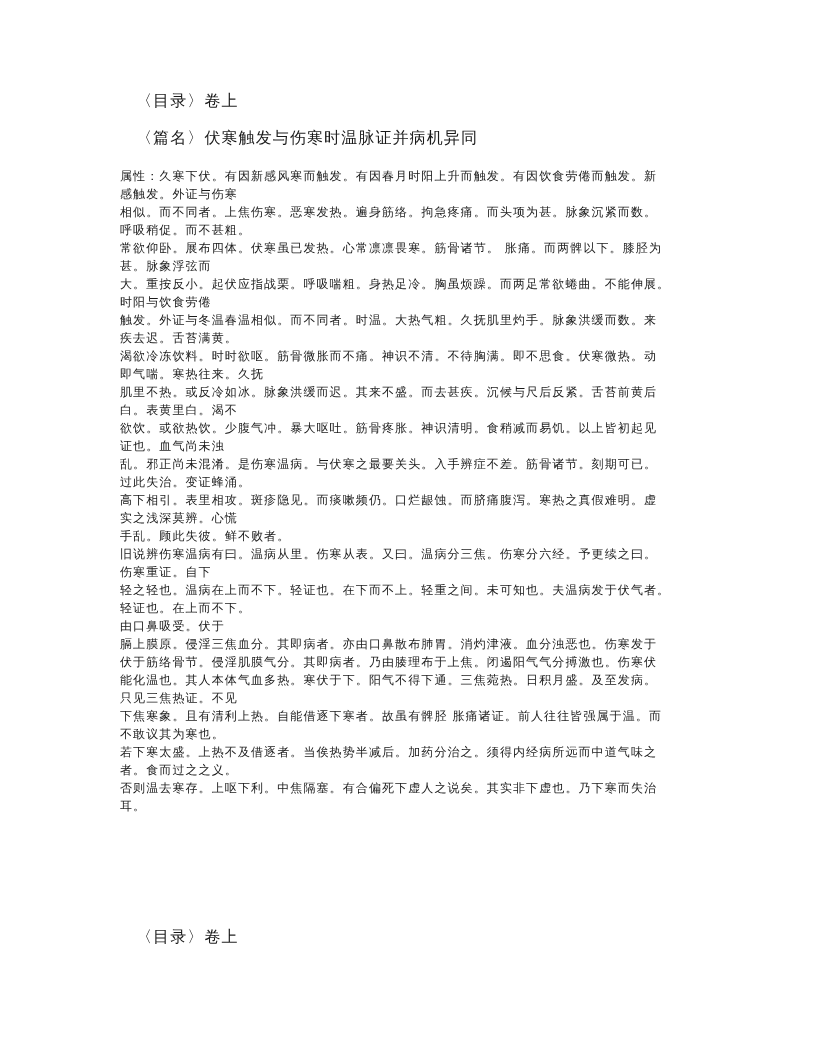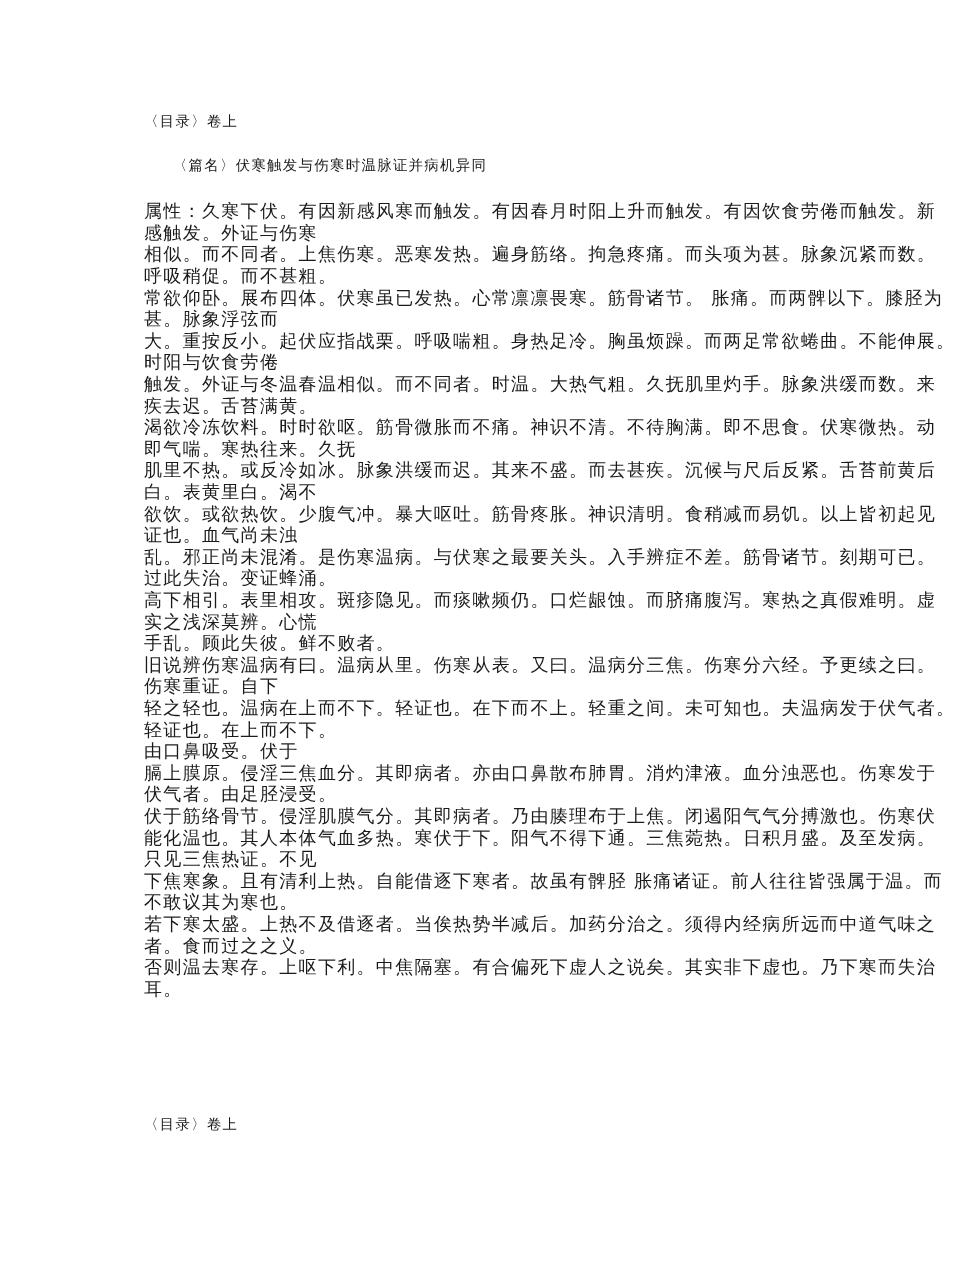--- a/index.html
+++ b/index.html
@@ -9,36 +9,36 @@
     }
     body {
       width: 816px;
       height: 1056px;
       position: relative;
       overflow: hidden;
       font-family: "DejaVu Sans", "Liberation Sans", sans-serif;
       color: #1a1a1a;
     }
     .line {
-      font-size: 15px;
+      font-size: 12px;
       line-height: 18px;
       height: 18px;
       white-space: nowrap;
       letter-spacing: 1.1px;
     }
     .heading {
       position: absolute;
-      left: 120px;
-      font-size: 12px;
+      left: 136px;
+      font-size: 16px;
       line-height: 18px;
       white-space: nowrap;
       letter-spacing: 1.1px;
     }
     #toc-top { top: 92px; }
-    #chapter-title { top: 129px; margin-left: 24px; }
+    #chapter-title { top: 129px; }
     #body-block {
       position: absolute;
       left: 120px;
       top: 167px;
       width: 590px;
     }
     #toc-bottom { top: 928px; }
   </style>
 </head>
 <body>
@@ -67,21 +67,20 @@
   <div class="line">过此失治。变证蜂涌。</div>
   <div class="line">高下相引。表里相攻。斑疹隐见。而痰嗽频仍。口烂龈蚀。而脐痛腹泻。寒热之真假难明。虚</div>
   <div class="line">实之浅深莫辨。心慌</div>
   <div class="line">手乱。顾此失彼。鲜不败者。</div>
   <div class="line">旧说辨伤寒温病有曰。温病从里。伤寒从表。又曰。温病分三焦。伤寒分六经。予更续之曰。</div>
   <div class="line">伤寒重证。自下</div>
   <div class="line">轻之轻也。温病在上而不下。轻证也。在下而不上。轻重之间。未可知也。夫温病发于伏气者。</div>
   <div class="line">轻证也。在上而不下。</div>
   <div class="line">由口鼻吸受。伏于</div>
   <div class="line">膈上膜原。侵淫三焦血分。其即病者。亦由口鼻散布肺胃。消灼津液。血分浊恶也。伤寒发于</div>
-  <div class="line">伏气者。由足胫浸受。</div>
   <div class="line">伏于筋络骨节。侵淫肌膜气分。其即病者。乃由腠理布于上焦。闭遏阳气气分搏激也。伤寒伏</div>
   <div class="line">能化温也。其人本体气血多热。寒伏于下。阳气不得下通。三焦菀热。日积月盛。及至发病。</div>
   <div class="line">只见三焦热证。不见</div>
   <div class="line">下焦寒象。且有清利上热。自能借逐下寒者。故虽有髀胫 胀痛诸证。前人往往皆强属于温。而</div>
   <div class="line">不敢议其为寒也。</div>
   <div class="line">若下寒太盛。上热不及借逐者。当俟热势半减后。加药分治之。须得内经病所远而中道气味之</div>
   <div class="line">者。食而过之之义。</div>
   <div class="line">否则温去寒存。上呕下利。中焦隔塞。有合偏死下虚人之说矣。其实非下虚也。乃下寒而失治</div>
   <div class="line">耳。</div>
   <div class="line"></div>

